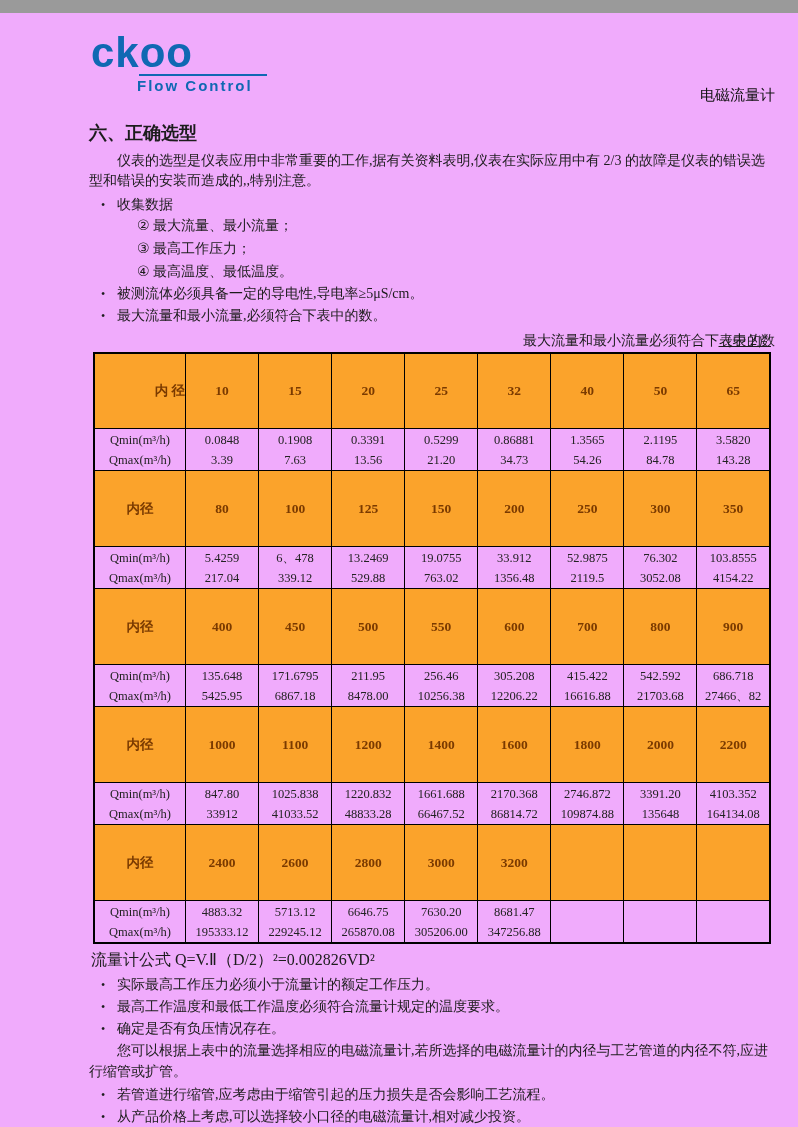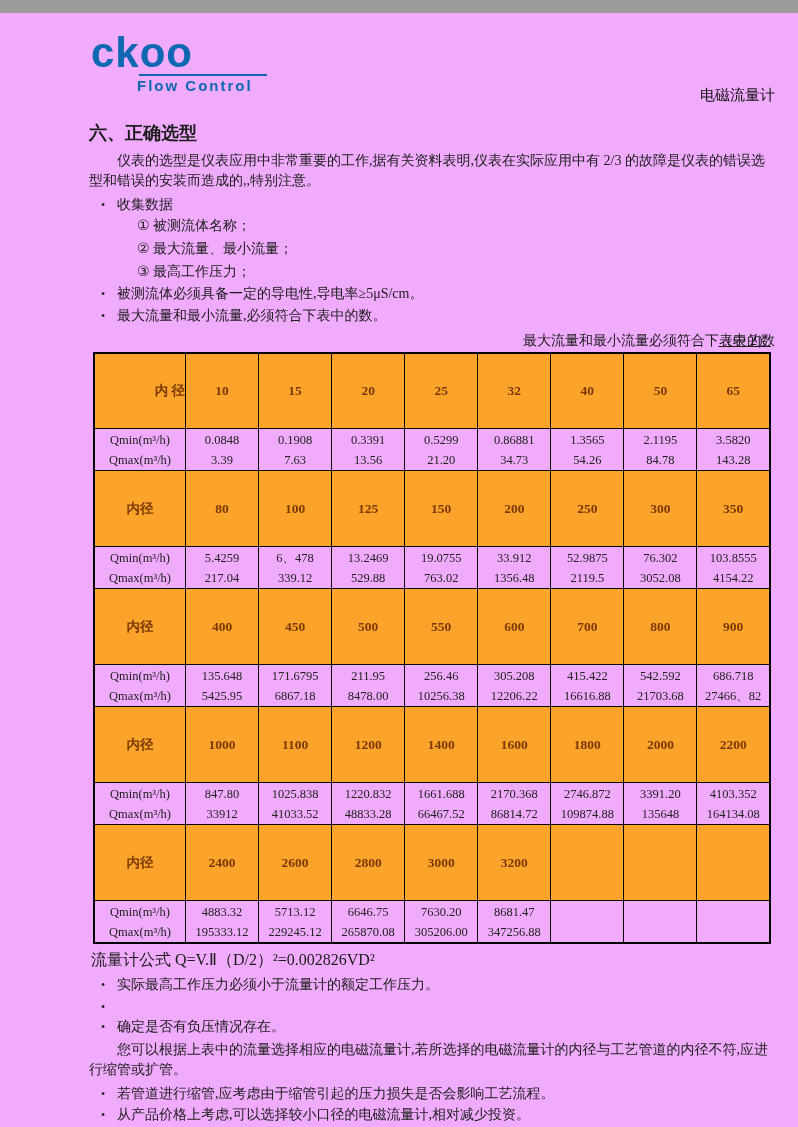--- a/index.html
+++ b/index.html
@@ -54,23 +54,23 @@
 
     <h1 class="sec-title">六、正确选型</h1>
 
     <p class="indent">仪表的选型是仪表应用中非常重要的工作,据有关资料表明,仪表在实际应用中有 2/3 的故障是仪表的错误选型和错误的安装而造成的,,特别注意。</p>
 
     <div id="list1">
         <div class="bullet">
           <span class="dot">•</span>
           <span>收集数据</span>
         </div>
-        <div class="subitem">① 被测流体名称；</div>
         <div class="subitem">② 最大流量、最小流量；</div>
         <div class="subitem">③ 最高工作压力；</div>
+        <div class="subitem">④ 最高温度、最低温度。</div>
         <div class="bullet">
           <span class="dot">•</span>
           <span>被测流体必须具备一定的导电性,导电率≥5μS/cm。</span>
         </div>
         <div class="bullet">
           <span class="dot">•</span>
           <span>最大流量和最小流量,必须符合下表中的数。</span>
         </div>
       </div>
 
@@ -331,20 +331,21 @@
 
     <p class="formula">流量计公式 Q=V.Ⅱ（D/2）²=0.002826VD²</p>
 
     <div id="list2">
         <div class="bullet">
           <span class="dot">•</span>
           <span>实际最高工作压力必须小于流量计的额定工作压力。</span>
         </div>
         <div class="bullet">
           <span class="dot">•</span>
+          <span>最高工作温度和最低工作温度必须符合流量计规定的温度要求。</span>
         </div>
         <div class="bullet">
           <span class="dot">•</span>
           <span>确定是否有负压情况存在。</span>
         </div>
       </div>
 
     <p class="indent">您可以根据上表中的流量选择相应的电磁流量计,若所选择的电磁流量计的内径与工艺管道的内径不符,应进行缩管或扩管。</p>
 
     <div id="list3">

